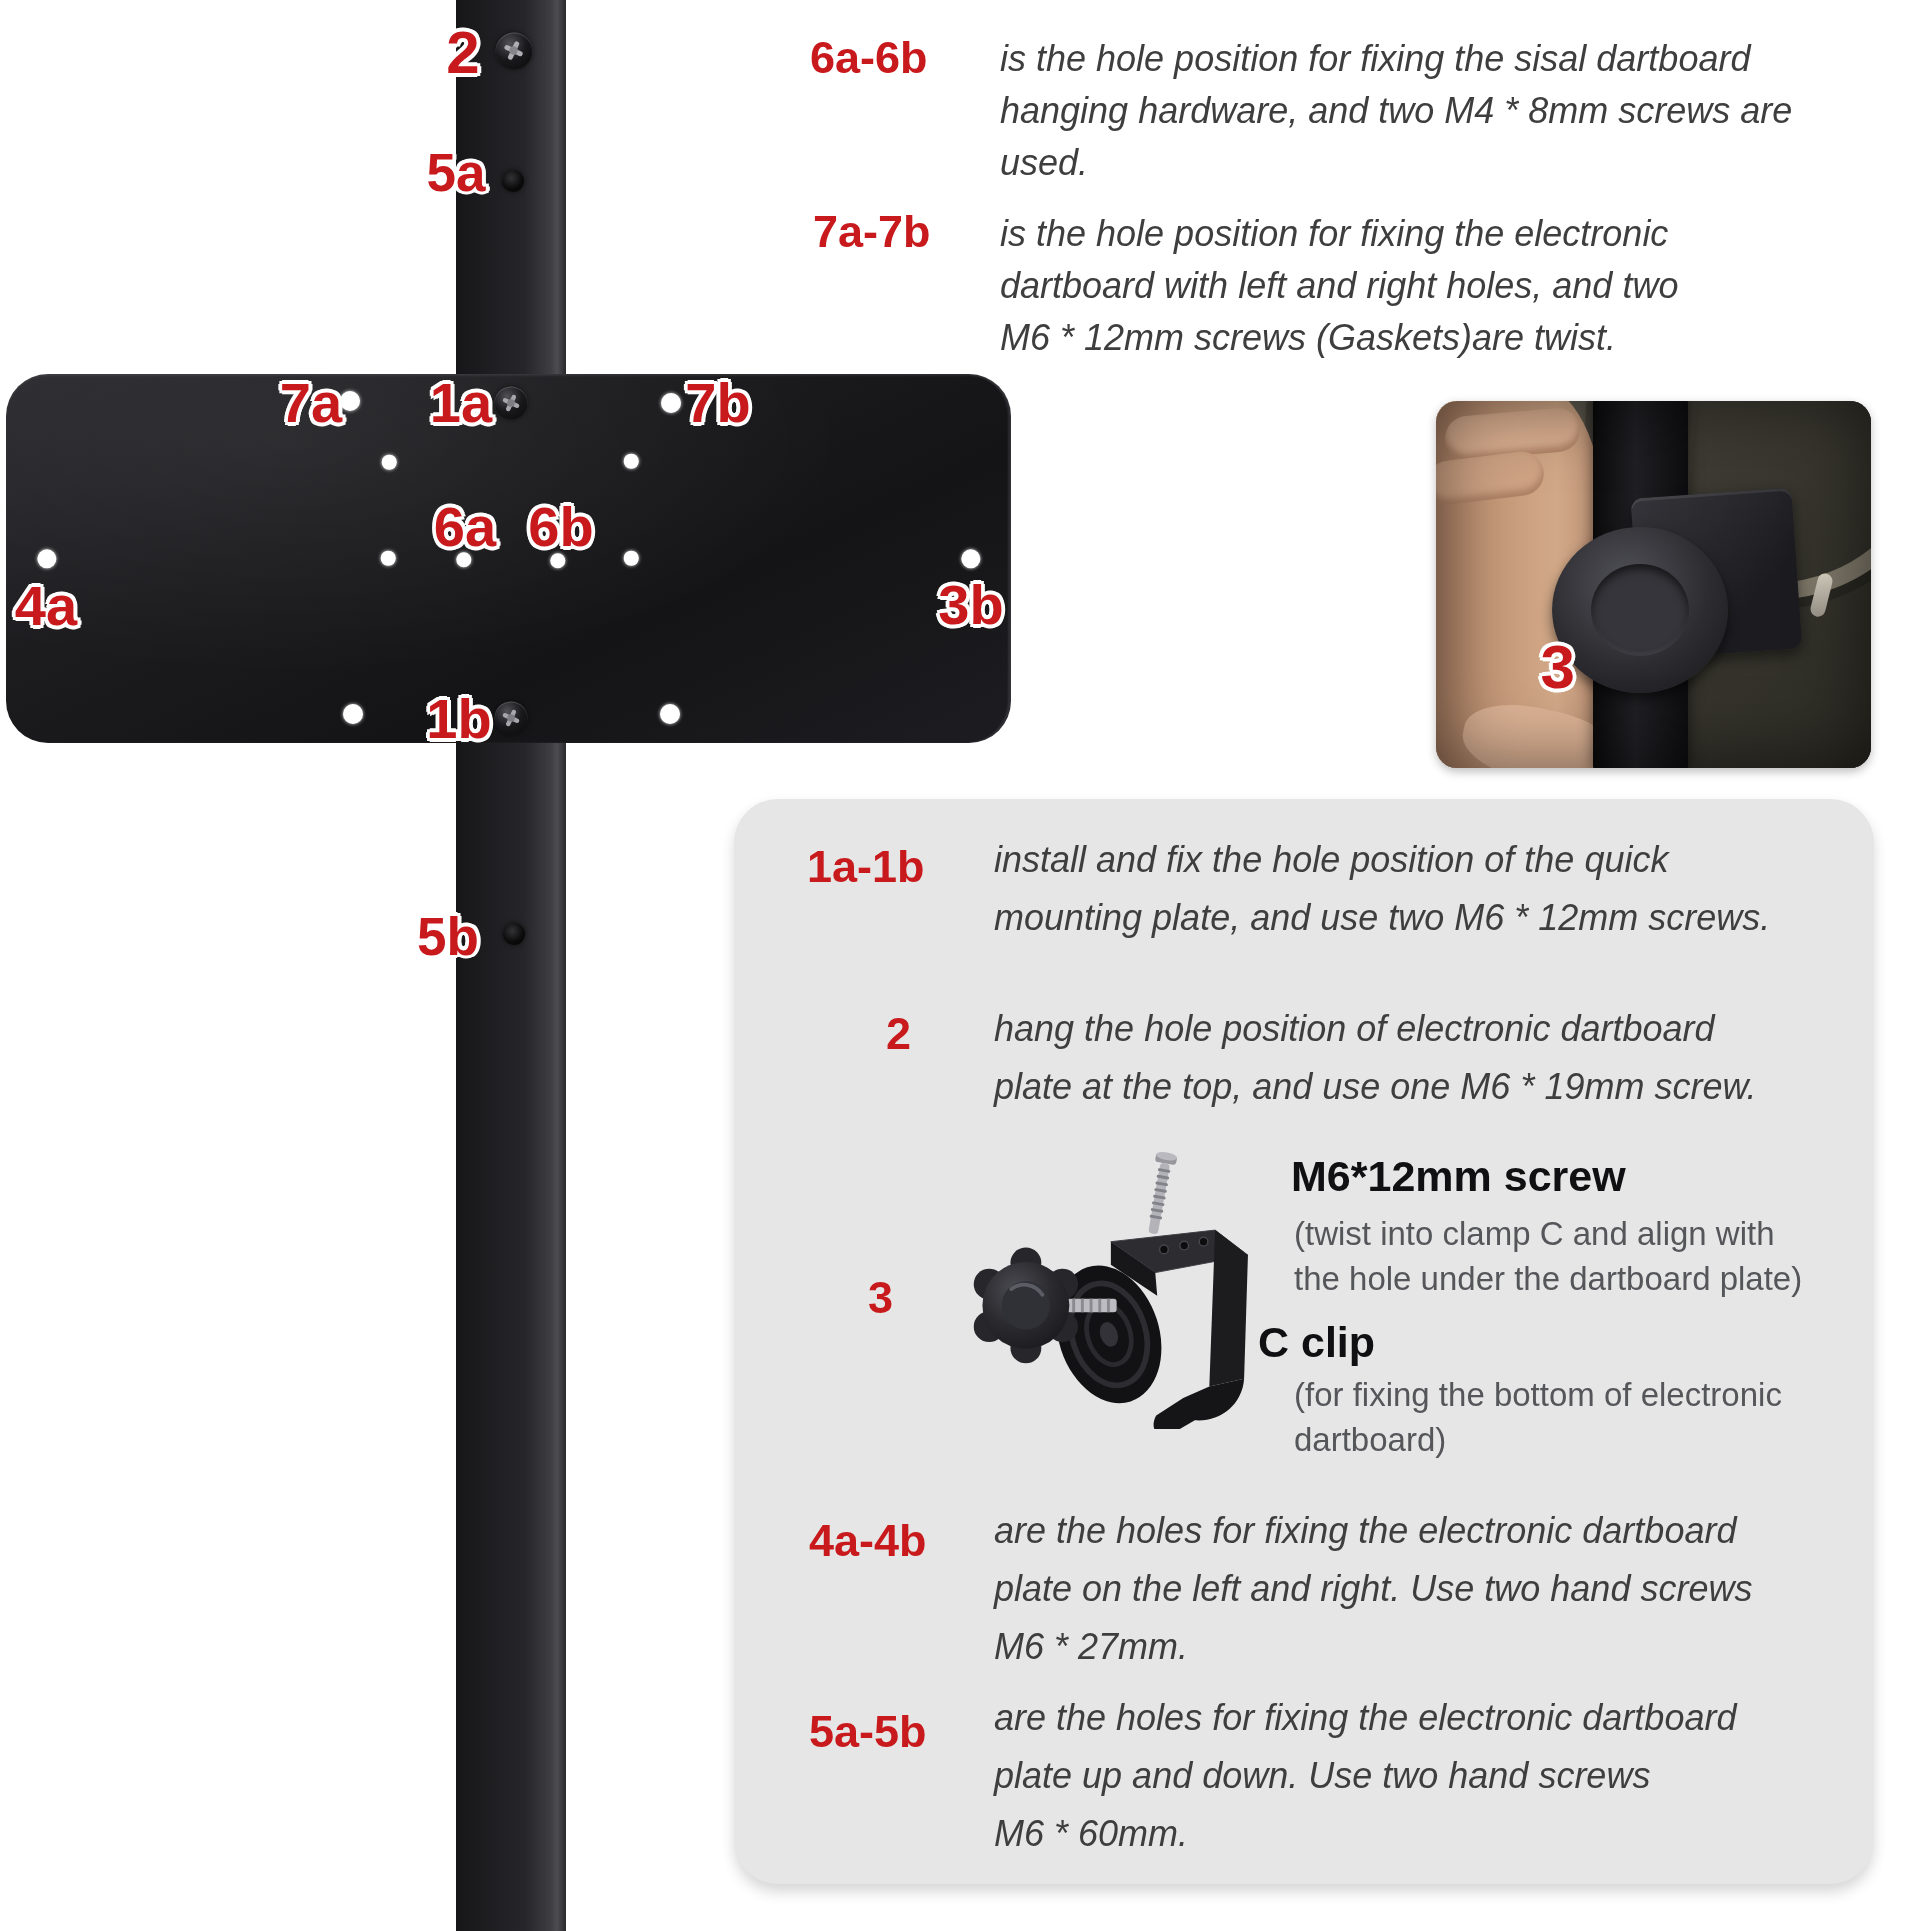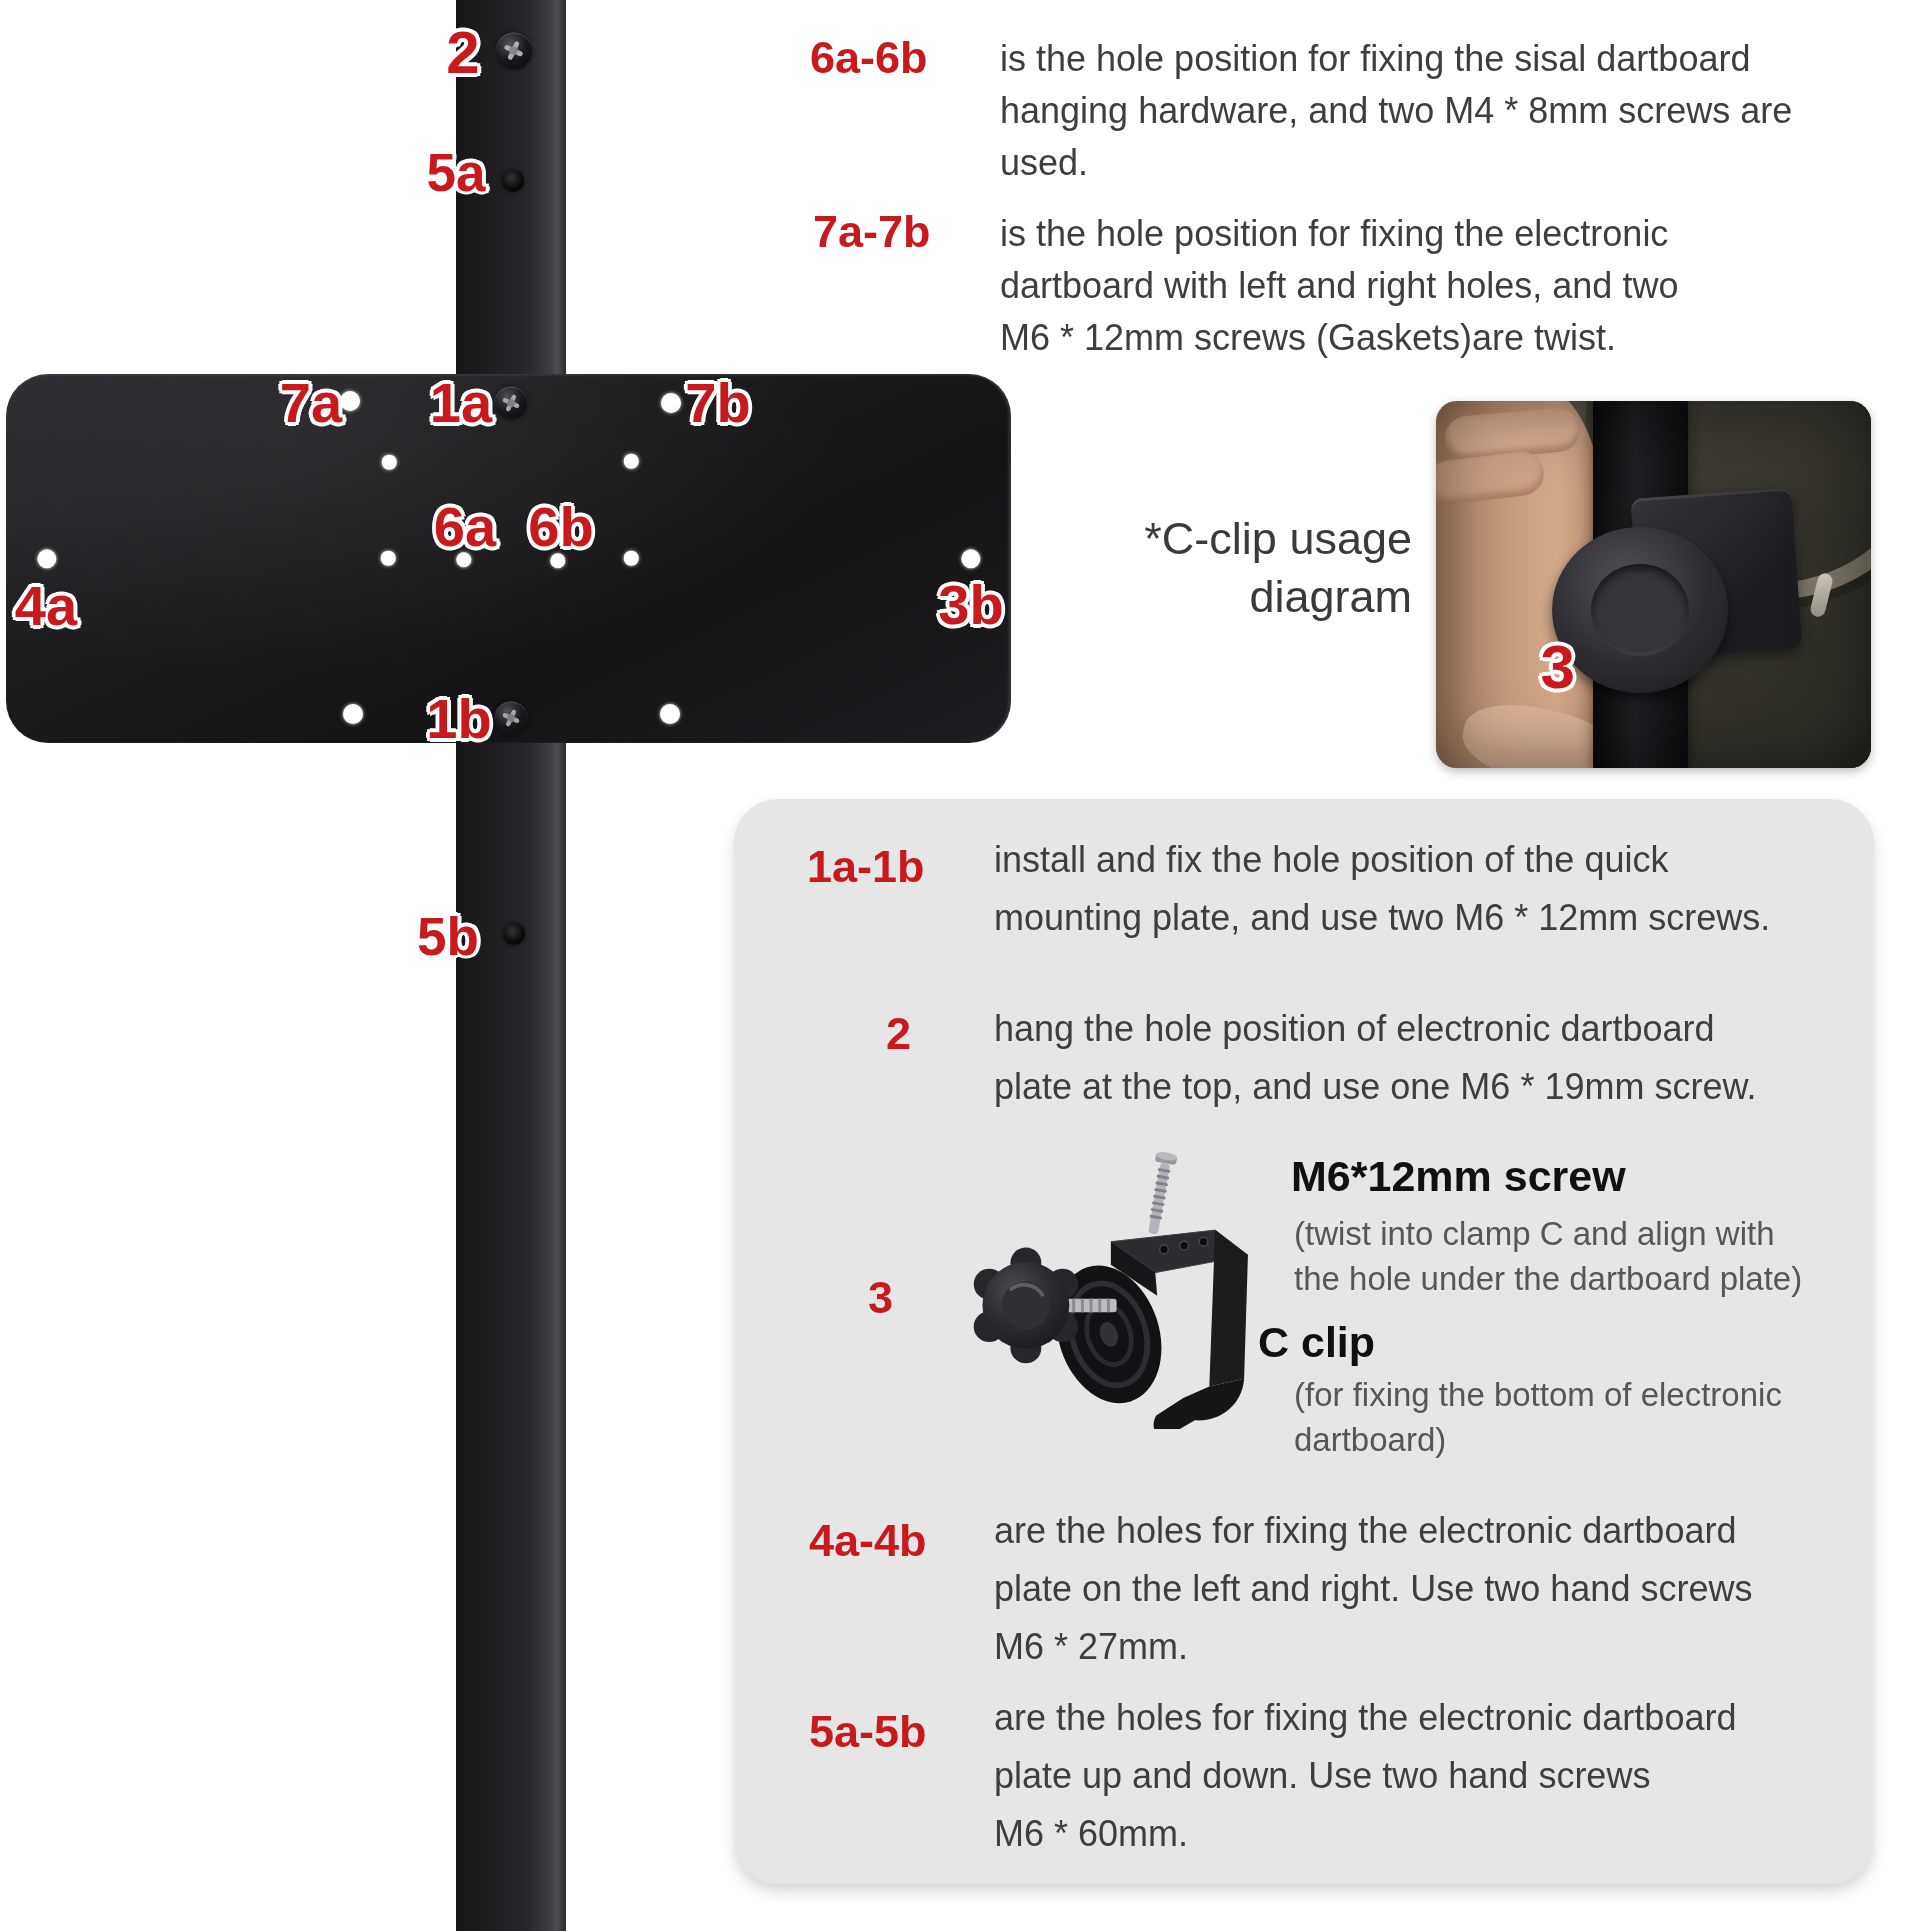--- a/index.html
+++ b/index.html
@@ -43,20 +43,21 @@
     white-space:nowrap;
   }
   
   .note-label{
     position:absolute;color:var(--accent-red);font-weight:bold;
     font-size:45px;line-height:45px;white-space:nowrap;
   }
   .note-text{
     position:absolute;color:var(--text-dark);font-size:36px;line-height:52px;
     white-space:pre-line;
+    font-style:italic;
   }
   .lh60{line-height:58px;}
   .caption{
     position:absolute;left:871px;top:510px;width:541px;text-align:right;
     color:#3a3a3c;font-size:45px;line-height:58px;white-space:pre-line;font-weight:500;
   }
   .hw-title{position:absolute;color:#101012;font-weight:bold;font-size:43px;line-height:1;white-space:nowrap;}
   .hw-note{position:absolute;color:#55565a;font-size:33px;line-height:45px;white-space:pre-line;}
   
   .panel{
@@ -173,22 +174,20 @@
 
   <div class="note-label" style="left:810px;top:35px">6a-6b</div>
   <div class="note-text" style="left:1000px;top:33px;width:898px">is the hole position for fixing the sisal dartboard
 hanging hardware, and two M4 * 8mm screws are
 used.</div>
   <div class="note-label" style="left:813px;top:209px">7a-7b</div>
   <div class="note-text" style="left:1000px;top:208px;width:898px">is the hole position for fixing the electronic
 dartboard with left and right holes, and two
 M6 * 12mm screws (Gaskets)are twist.</div>
 
-  <div class="caption">*C-clip usage
-diagram</div>
 
   <div class="photo">
     <div class="ph-bg"></div>
     <div class="ph-slab"></div>
     <div class="ph-ring"></div>
     <div class="ph-wall"></div>
     <div class="ph-hand"></div>
     <div class="ph-finger1"></div>
     <div class="ph-finger2"></div>
     <div class="ph-fingertip"></div>

